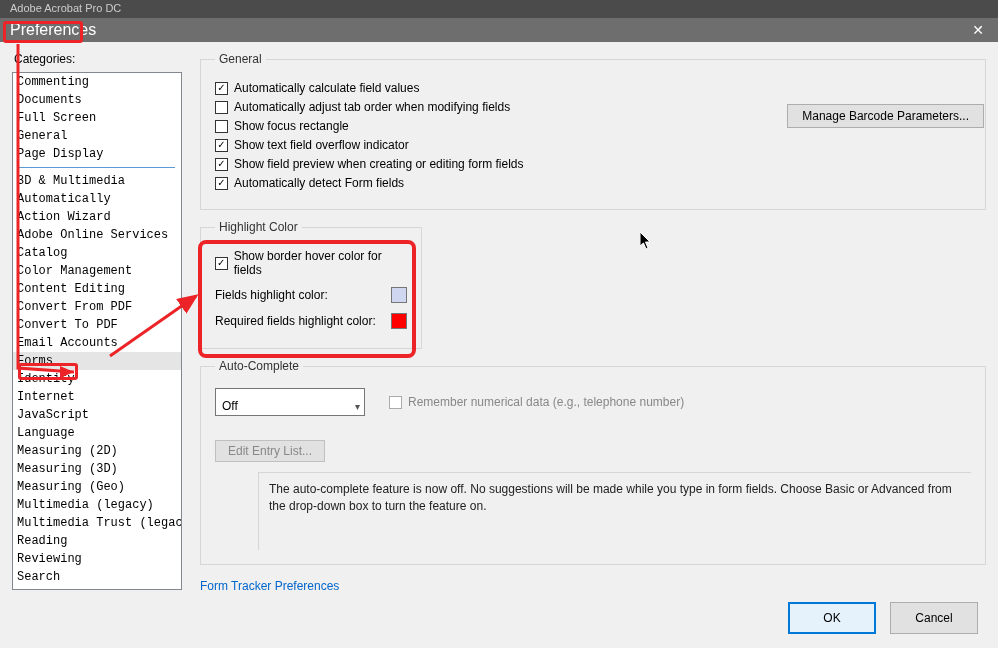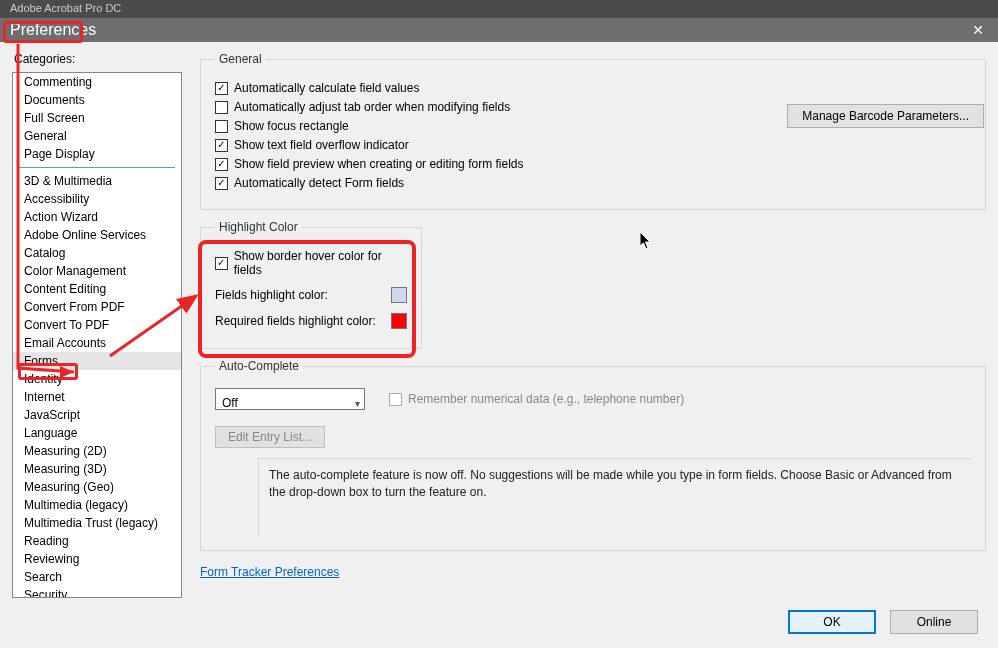--- a/index.html
+++ b/index.html
@@ -11,50 +11,50 @@
 
 .pref-title-bar { background: #6e6e6e; color: #fff; height: 24px; display: flex; align-items: center; padding: 0; position: relative; }
 .pref-title-tab { background: #6e6e6e; padding: 3px 10px; font-size: 16px; }
 .close-x { position: absolute; right: 0; top: 0; width: 40px; height: 24px; display: flex; align-items: center; justify-content: center; font-size: 14px; color: #fff; }
 
 .pref-body { flex: 1; display: flex; padding: 10px 12px 0 12px; gap: 18px; overflow: hidden; }
 
 .left-col { width: 170px; display: flex; flex-direction: column; }
 .categories-label { margin-bottom: 6px; padding-left: 2px; }
 .categories-list { flex: 1; border: 1px solid #828790; background: #fff; overflow-y: scroll; height: 500px; }
-.cat-item { padding: 2px 11px; white-space: nowrap; cursor: default; }
+.cat-item { padding: 2px 4px; white-space: nowrap; cursor: default; font-family: Liberation Mono, monospace; }
 .cat-item.selected { background: #e5e5e5; }
 .cat-divider { border-top: 1px solid #5a9bd4; margin: 4px 6px; }
 
 .right-col { flex: 1; display: flex; flex-direction: column; gap: 4px; position: relative; }
 
 fieldset { border: 1px solid #d6d6d6; padding: 10px 14px 14px 14px; margin-bottom: 6px; }
 legend { padding: 0 4px; color: #333; }
 
 .row { display: flex; align-items: center; gap: 6px; margin: 5px 0; }
 .checkbox { width: 13px; height: 13px; border: 1px solid #333; background: #fff; display: inline-flex; align-items: center; justify-content: center; font-size: 10px; line-height: 1; }
 .checkbox.checked::after { content: "✓"; color: #000; }
 .checkbox.disabled { border-color: #aaa; }
 
 .manage-btn { position: absolute; right: 2px; top: 52px; padding: 4px 14px; border: 1px solid #adadad; background: #e1e1e1; font-size: 12px; }
 
 .color-swatch { width: 16px; height: 16px; border: 1px solid #767676; display: inline-block; }
 
-.select { width: 150px; height: 22px; border: 1px solid #767676; background: #fff; display: flex; align-items: center; justify-content: space-between; padding: 8px 4px 0 6px; }
+.select { width: 150px; height: 28px; border: 1px solid #767676; background: #fff; display: flex; align-items: center; justify-content: space-between; padding: 8px 4px 0 6px; }
 .select-caret { font-size: 10px; color: #555; }
 
 .btn { padding: 3px 12px; border: 1px solid #adadad; background: #e1e1e1; font-size: 12px; }
 .btn.disabled { color: #888; border-color: #c0c0c0; }
 
 .auto-desc { border: 1px solid #d6d6d6; border-right: none; border-bottom: none; background: #f0f0f0; padding: 8px 10px; height: 78px; color: #222; line-height: 1.4; }
 
 .link { color: #0066cc; text-decoration: underline; cursor: pointer; }
 
 .footer { display: flex; justify-content: flex-end; gap: 14px; padding: 12px 20px 14px 0; }
-.footer .btn { width: 88px; height: 24px; }
+.footer .btn { width: 88px; height: 32px; }
 .btn.primary { border: 2px solid #0078d7; background: #e5f1fb; }
 
 
 .anno-box { position: absolute; border: 3px solid #ec2427; border-radius: 3px; pointer-events: none; }
 .anno-arrow { position: absolute; pointer-events: none; }
 
 
 .cursor { position: absolute; left: 640px; top: 232px; font-size: 16px; color: #000; pointer-events: none; }
 
 
@@ -80,21 +80,21 @@
     <div class="left-col">
       <div class="categories-label">Categories:</div>
       <div class="categories-list" id="cat-list">
           <div class="cat-item">Commenting</div>
           <div class="cat-item">Documents</div>
           <div class="cat-item">Full Screen</div>
           <div class="cat-item">General</div>
           <div class="cat-item">Page Display</div>
           <div class="cat-divider"></div>
           <div class="cat-item">3D &amp; Multimedia</div>
-          <div class="cat-item">Accessibility</div>
+          <div class="cat-item">Automatically</div>
           <div class="cat-item">Action Wizard</div>
           <div class="cat-item">Adobe Online Services</div>
           <div class="cat-item">Catalog</div>
           <div class="cat-item">Color Management</div>
           <div class="cat-item">Content Editing</div>
           <div class="cat-item">Convert From PDF</div>
           <div class="cat-item">Convert To PDF</div>
           <div class="cat-item">Email Accounts</div>
           <div class="cat-item selected">Forms</div>
           <div class="cat-item">Identity</div>
@@ -164,36 +164,36 @@
         <legend>Auto-Complete</legend>
         <div class="row">
           <div class="select">
             <span>Off</span>
             <span class="select-caret">▾</span>
           </div>
           <span style="width:12px;"></span>
           <span class="checkbox disabled"></span>
           <span style="color:#888;">Remember numerical data (e.g., telephone number)</span>
         </div>
-        <div class="row" style="margin-top:16px;">
+        <div class="row" style="margin-top:24px;">
           <button class="btn disabled">Edit Entry List...</button>
         </div>
         <div class="auto-desc" style="margin-top:10px;margin-left:43px;">The auto-complete feature is now off. No suggestions will be made while you type in form fields. Choose Basic or Advanced from the drop-down box to turn the feature on.</div>
       </fieldset>
 
       <div style="margin-top:4px;">
         <span class="link">Form Tracker Preferences</span>
       </div>
 
     </div>
   </div>
 
   <div class="footer">
     <button class="btn primary">OK</button>
-    <button class="btn">Online</button>
+    <button class="btn">Cancel</button>
   </div>
 </div>
 
 <div class="anno-box" style="left:3px; top:21px; width:80px; height:22px;"></div>
 <div class="anno-box" style="left:18px; top:363px; width:60px; height:17px;"></div>
 <div class="anno-box" style="left:198px; top:240px; width:218px; height:118px; border-width:4px; border-radius:8px;"></div>
 
 <svg class="anno-arrow" style="left:0; top:0;" width="998" height="648">
   <defs>
       <marker id="ah" markerWidth="8" markerHeight="8" refX="6" refY="3" orient="auto">

